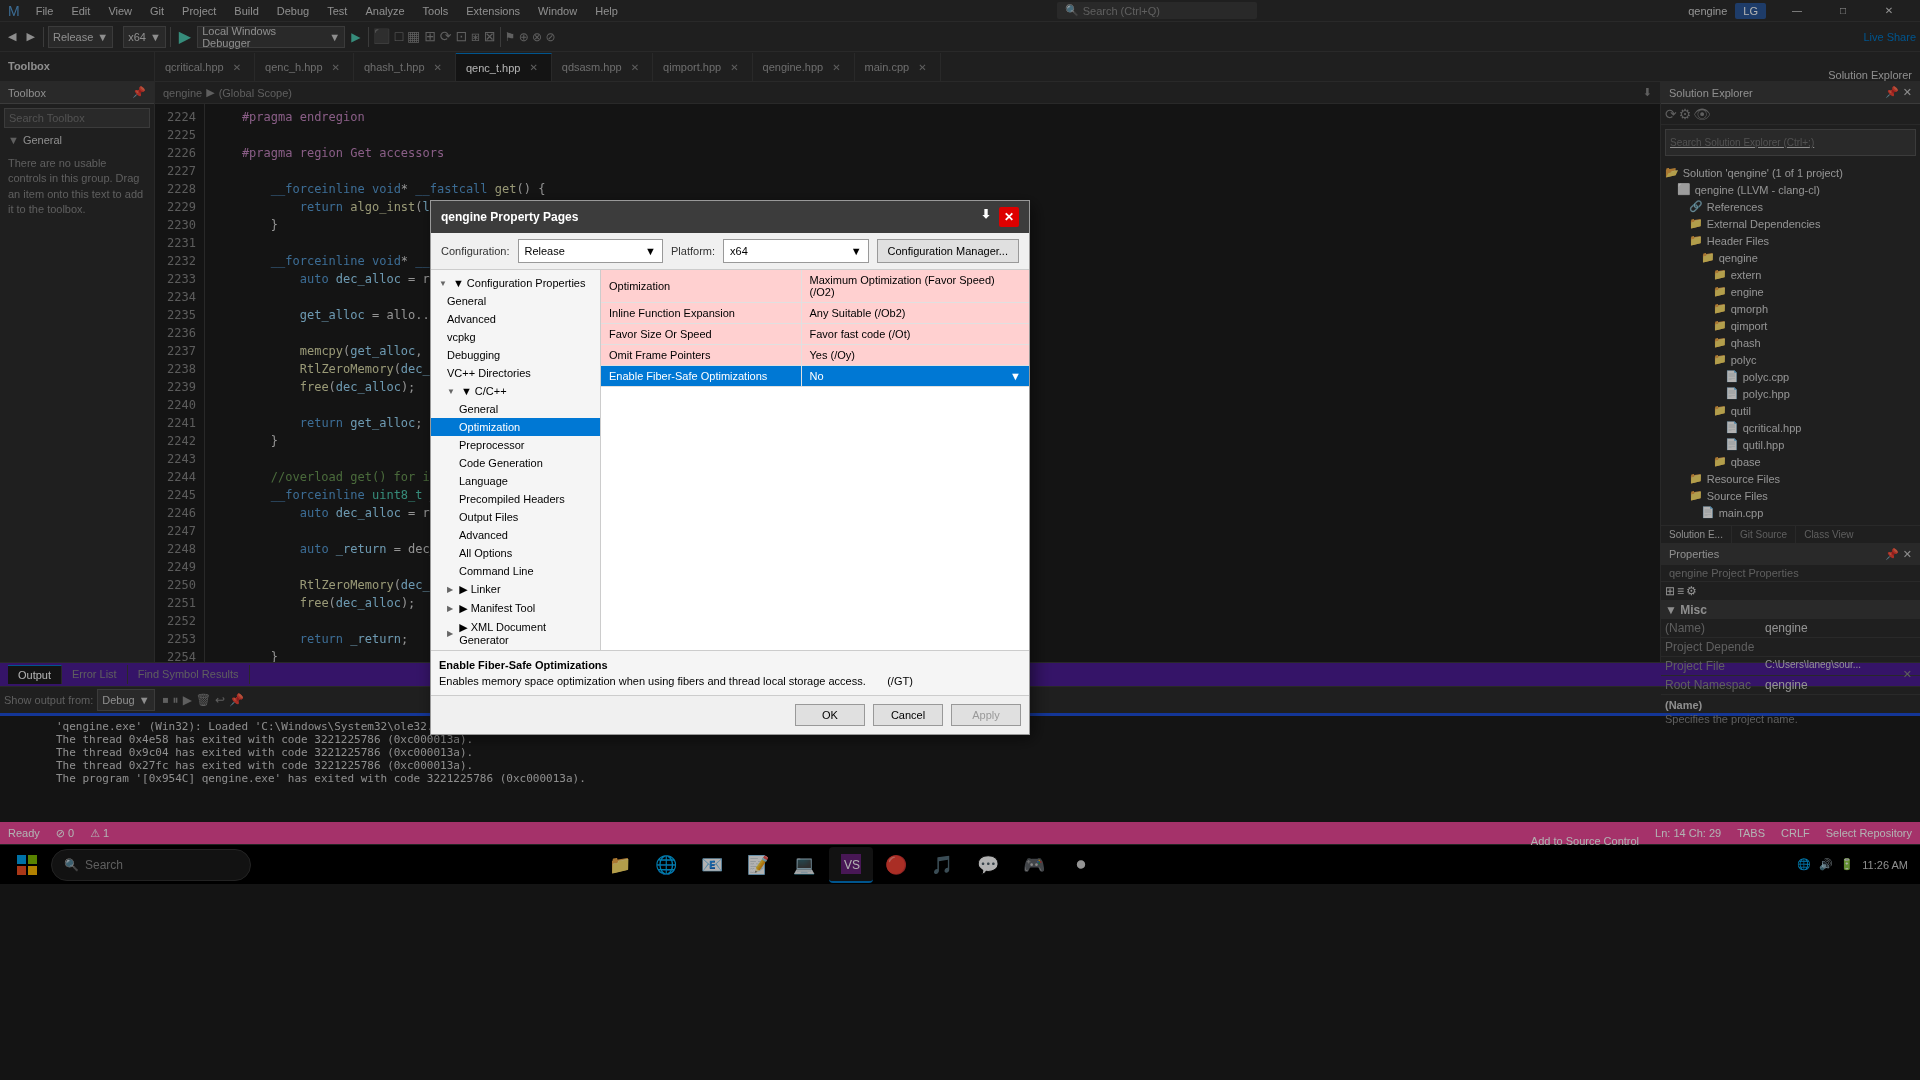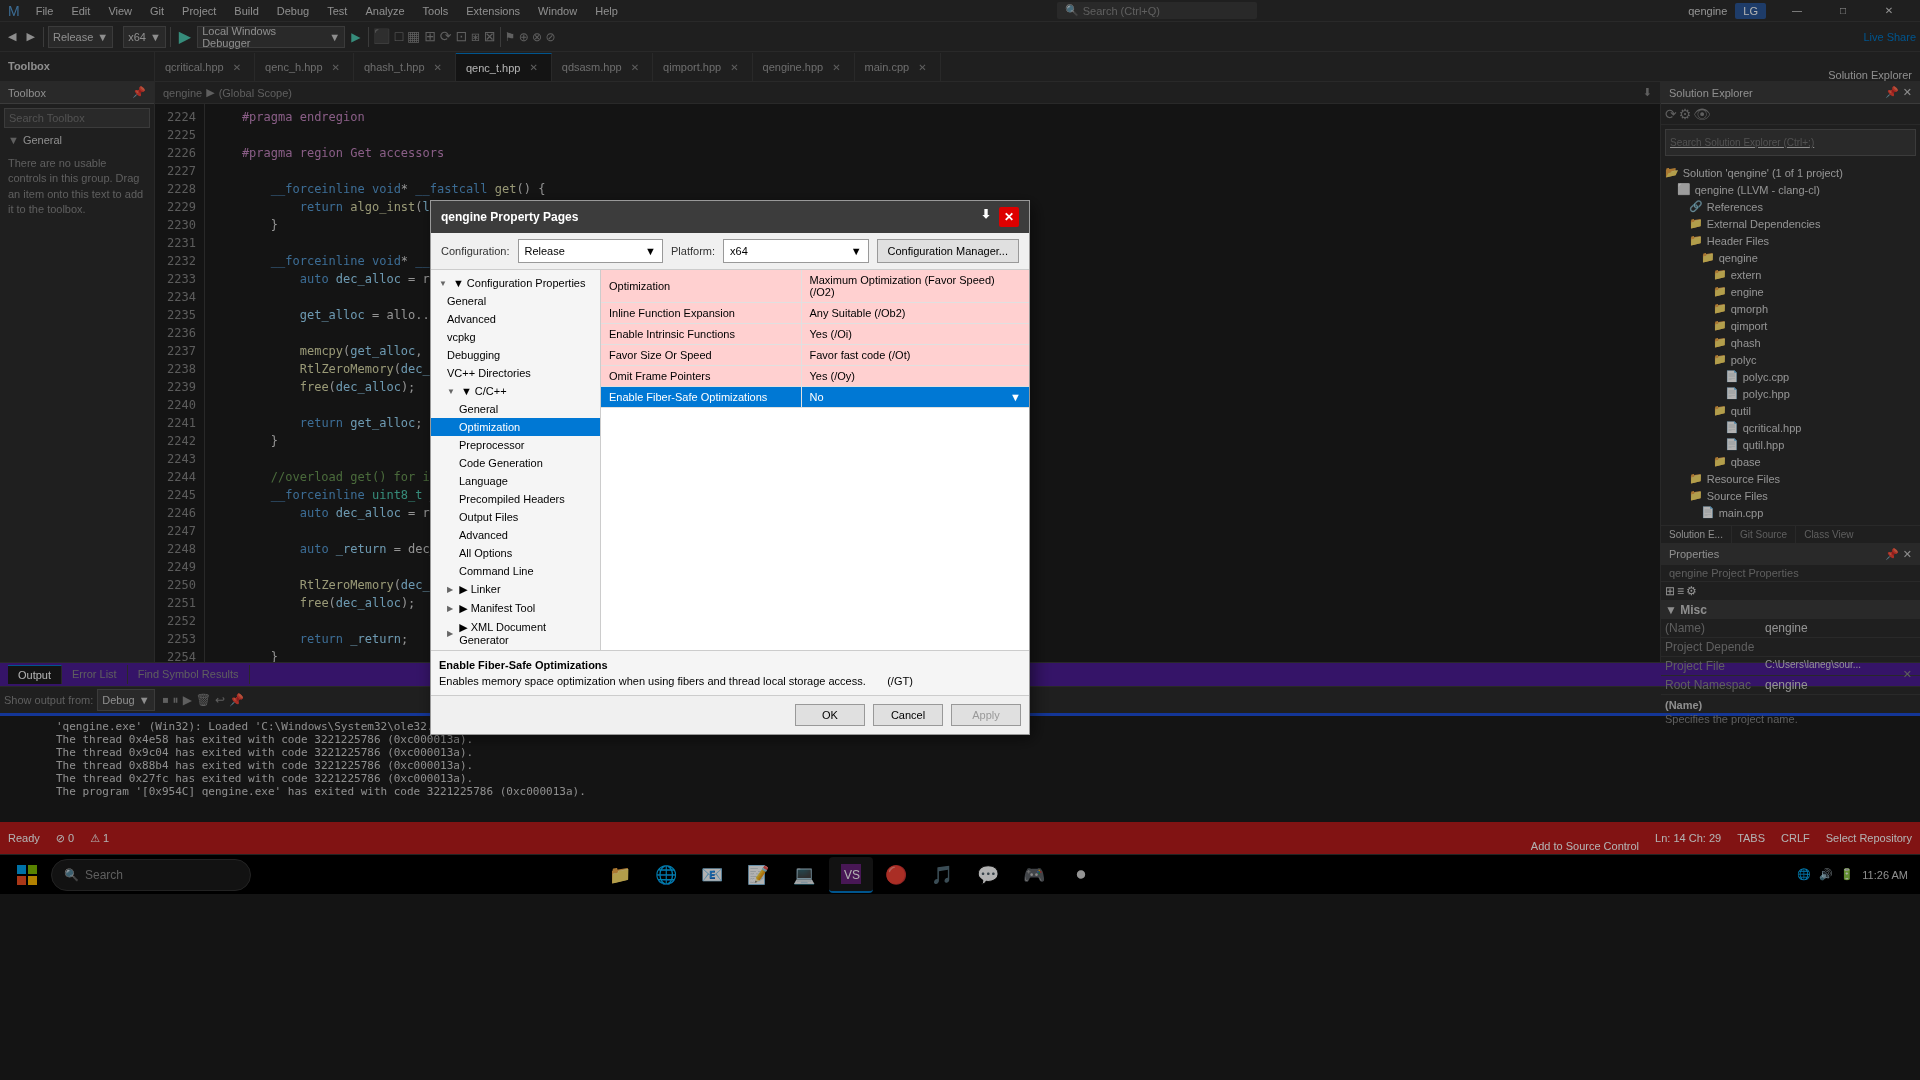--- a/index.html
+++ b/index.html
@@ -358,22 +358,22 @@
       font-size: 11px;
       color: #cccccc;
       padding: 4px 8px;
       overflow-y: auto;
       height: calc(100% - 50px);
       margin-left: 48px;
     }
 
     
     #status-bar {
-      background: #b91c1c;
-      height: 32px;
+      background: #ec4899;
+      height: 22px;
       display: flex;
       align-items: center;
       padding: 0 8px;
       font-size: 11px;
       color: white;
       justify-content: space-between;
     }
     .status-left { display: flex; gap: 16px; align-items: center; }
     .status-right { display: flex; gap: 16px; align-items: center; }
 
@@ -959,21 +959,20 @@
       <span style="cursor:pointer;color:#888;">▶</span>
       <span style="cursor:pointer;color:#888;">🗑</span>
       <span style="cursor:pointer;color:#888;">↩</span>
       <span style="cursor:pointer;color:#888;">📌</span>
     </div>
   </div>
   <div class="output-content">
     <div>'qengine.exe' (Win32): Loaded 'C:\Windows\System32\ole32.dll'.</div>
     <div>The thread 0x4e58 has exited with code 3221225786 (0xc000013a).</div>
     <div>The thread 0x9c04 has exited with code 3221225786 (0xc000013a).</div>
-    <div>The thread 0x88b4 has exited with code 3221225786 (0xc000013a).</div>
     <div>The thread 0x27fc has exited with code 3221225786 (0xc000013a).</div>
     <div>The program '[0x954C] qengine.exe' has exited with code 3221225786 (0xc000013a).</div>
   </div>
 </div>
 
 <div id="status-bar">
   <div class="status-left">
     <span>Ready</span>
     <span>⊘ 0</span>
     <span>⚠ 1</span>
@@ -1094,24 +1093,20 @@
           <tbody>
               <tr class="highlighted">
             <td>Optimization</td>
             <td>Maximum Optimization (Favor Speed) (/O2)</td>
           </tr>
           <tr class="highlighted">
             <td>Inline Function Expansion</td>
             <td>Any Suitable (/Ob2)</td>
           </tr>
           <tr class="highlighted">
-            <td>Enable Intrinsic Functions</td>
-            <td>Yes (/Oi)</td>
-          </tr>
-          <tr class="highlighted">
             <td>Favor Size Or Speed</td>
             <td>Favor fast code (/Ot)</td>
           </tr>
           <tr class="highlighted">
             <td>Omit Frame Pointers</td>
             <td>Yes (/Oy)</td>
           </tr>
           <tr class="row-selected">
             <td>Enable Fiber-Safe Optimizations</td>
             <td>

